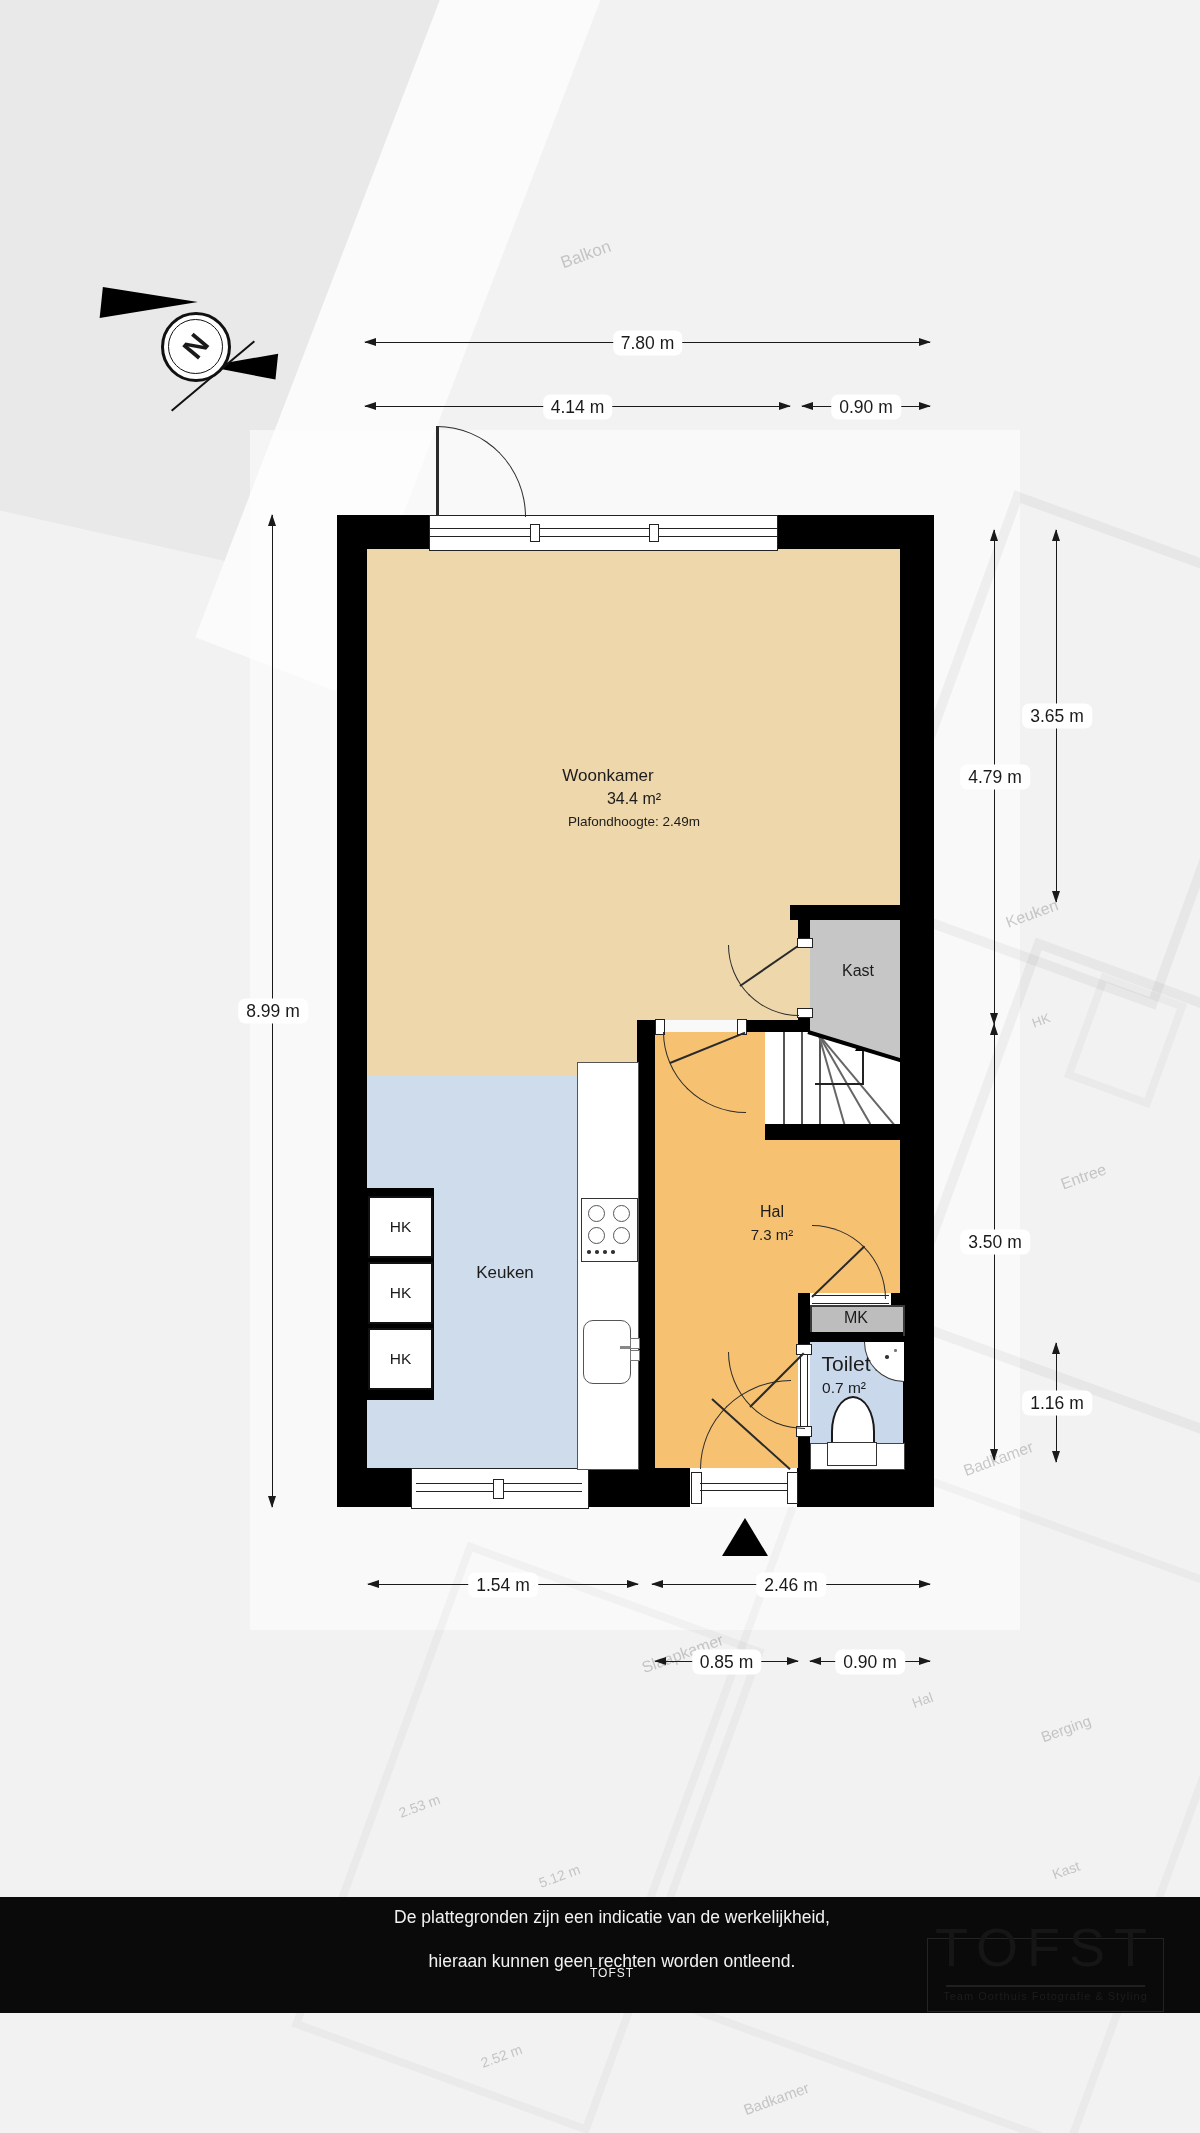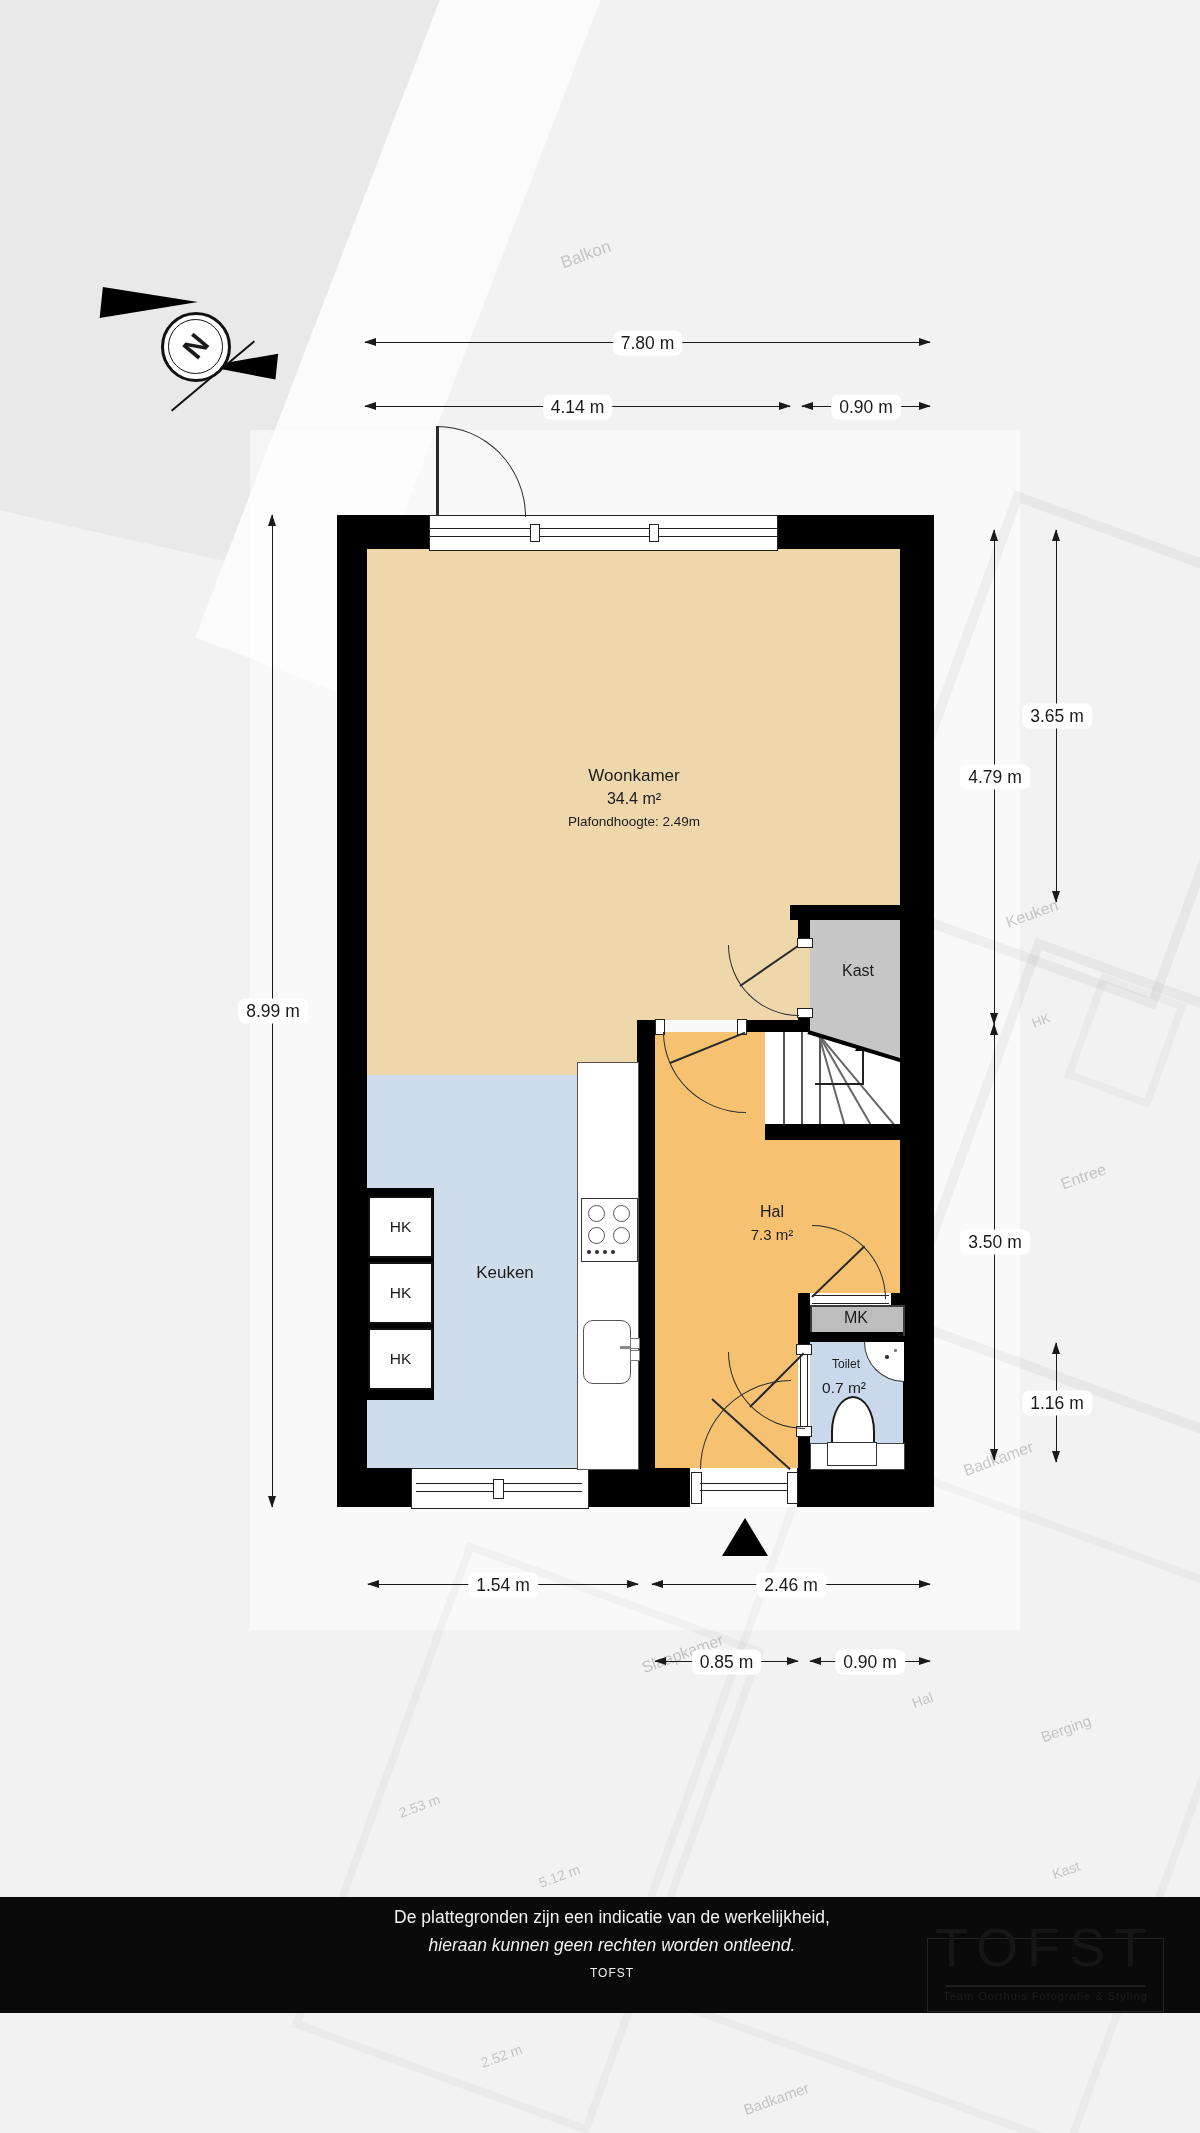--- a/index.html
+++ b/index.html
@@ -217,29 +217,29 @@
   <div class="abs whitebox" style="left:368px;top:1196px;width:61px;height:58px;border:2px solid #111;">
     <div class="abs ctr" style="left:50%;top:50%;font-size:15.5px;">HK</div>
   </div>
   <div class="abs whitebox" style="left:368px;top:1262px;width:61px;height:58px;border:2px solid #111;">
     <div class="abs ctr" style="left:50%;top:50%;font-size:15.5px;">HK</div>
   </div>
   <div class="abs whitebox" style="left:368px;top:1328px;width:61px;height:58px;border:2px solid #111;">
     <div class="abs ctr" style="left:50%;top:50%;font-size:15.5px;">HK</div>
   </div>
 
-  <div class="abs roomlbl" style="left:634px;top:776px;font-size:17px;">Woonkamer</div>
+  <div class="abs roomlbl" style="left:608px;top:776px;font-size:17px;">Woonkamer</div>
   <div class="abs roomlbl" style="left:634px;top:799px;font-size:16px;">34.4 m²</div>
   <div class="abs roomlbl" style="left:634px;top:821px;font-size:13.5px;">Plafondhoogte: 2.49m</div>
   <div class="abs roomlbl" style="left:858px;top:971px;font-size:16px;">Kast</div>
   <div class="abs roomlbl" style="left:505px;top:1273px;font-size:17px;">Keuken</div>
   <div class="abs roomlbl" style="left:772px;top:1212px;font-size:16px;">Hal</div>
   <div class="abs roomlbl" style="left:772px;top:1234px;font-size:15px;">7.3 m²</div>
   <div class="abs roomlbl" style="left:856px;top:1318px;font-size:16px;">MK</div>
-  <div class="abs roomlbl" style="left:846px;top:1364px;font-size:12px;">Toilet</div>
+  <div class="abs roomlbl" style="left:846px;top:1364px;font-size:21px;">Toilet</div>
   <div class="abs roomlbl" style="left:844px;top:1388px;font-size:15.5px;">0.7 m²</div>
 
   <div class="abs dimh" style="left:365px;top:342px;width:565px;">
     <i class="ar arl"></i>
       <i class="ar arr"></i>
     <span class="dlbl">7.80 m</span>
   </div>
   <div class="abs dimh" style="left:365px;top:406px;width:425px;">
     <i class="ar arl"></i>
       <i class="ar arr"></i>
@@ -293,21 +293,21 @@
     <span class="dlbl">0.85 m</span>
   </div>
   <div class="abs dimh" style="left:810px;top:1661px;width:120px;">
     <i class="ar arl"></i>
       <i class="ar arr"></i>
     <span class="dlbl">0.90 m</span>
   </div>
 
   <div class="abs footer">
     <div class="abs ctr ft1" style="left:51%;top:20px;">De plattegronden zijn een indicatie van de werkelijkheid,</div>
-    <div class="abs ctr ft2" style="left:51%;top:48px;font-style:italic;">hieraan kunnen geen rechten worden ontleend.</div>
+    <div class="abs ctr ft2" style="left:51%;top:64px;">hieraan kunnen geen rechten worden ontleend.</div>
     <div class="abs ctr ftb" style="left:51%;top:76px;">TOFST</div>
     <div class="abs logo-box" style="left:927px;top:41px;width:235px;height:72px;">
       <div class="abs ctr logo-title" style="left:50%;top:8px;">TOFST</div>
       <div class="abs logo-line" style="left:18px;top:46px;width:199px;height:1.5px;"></div>
       <div class="abs ctr logo-sub" style="left:50%;top:57px;">Team Oorthuis Fotografie &amp; Styling</div>
     </div>
   </div>
 
 </div>
 

